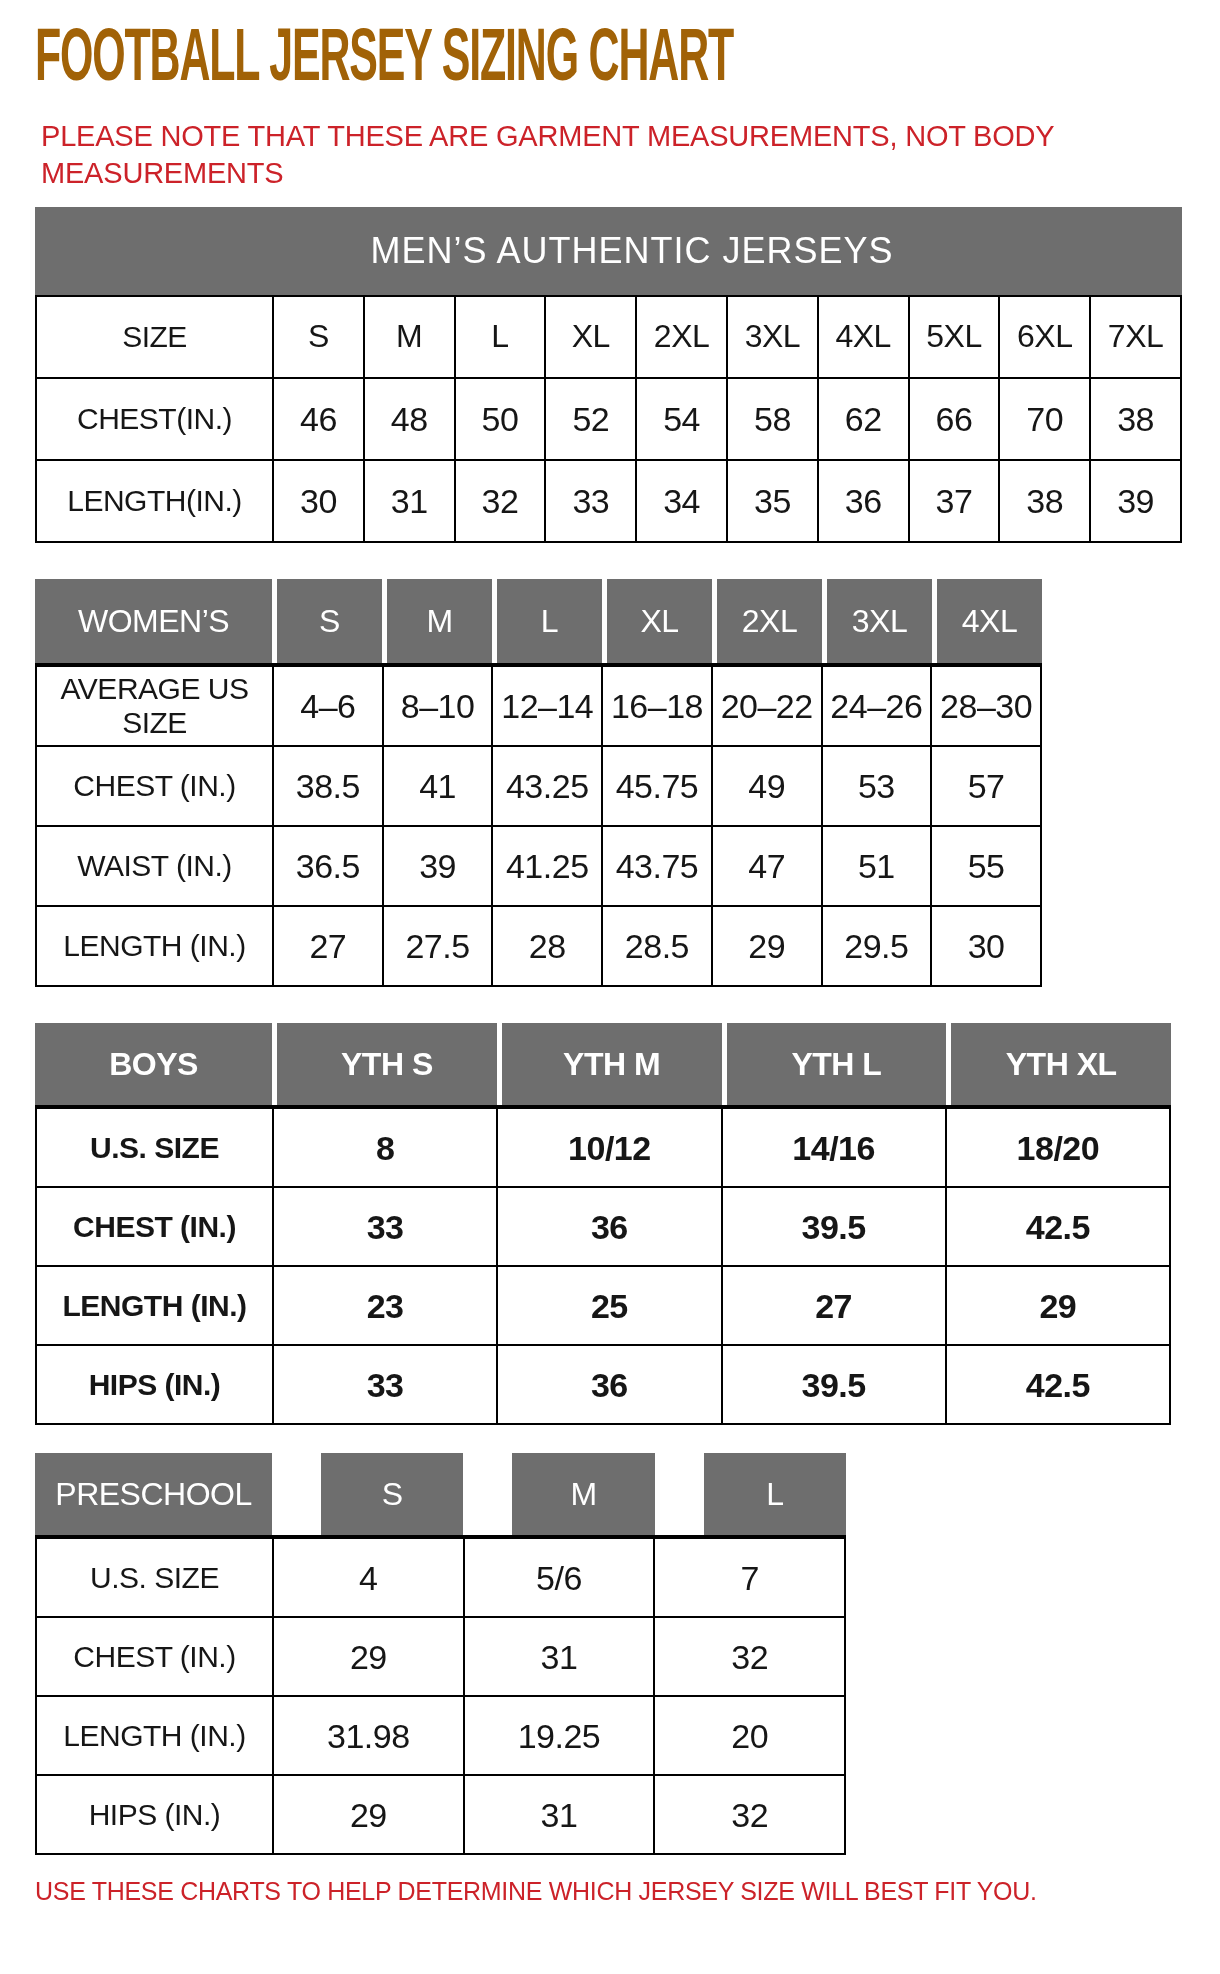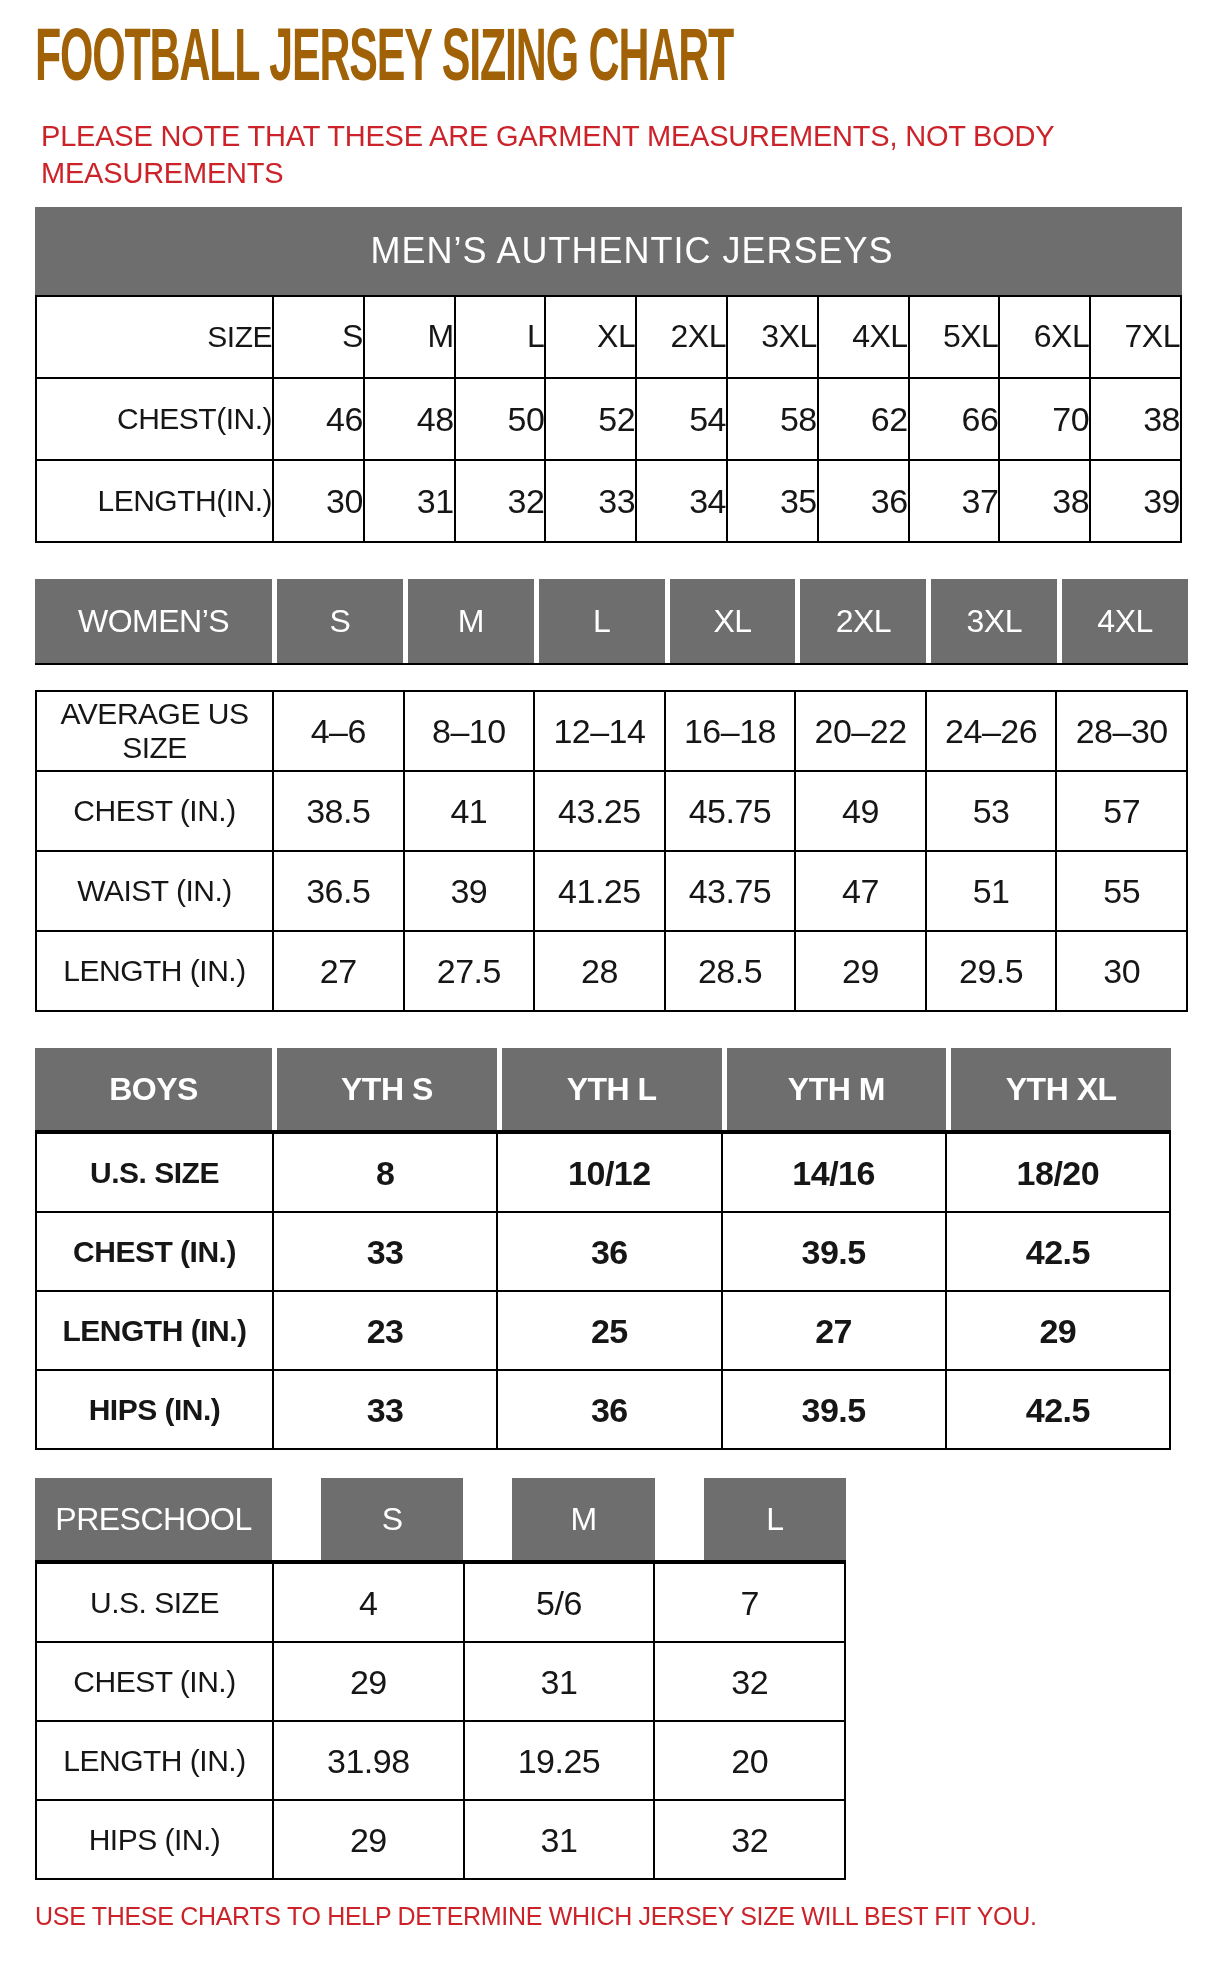--- a/index.html
+++ b/index.html
@@ -101,23 +101,23 @@
     font-size:34px;
     letter-spacing:-0.5px;
     line-height:1.12;
     color:#161616;
     overflow:hidden;
   }
   table.grid td:first-child{width:237px;font-size:30px;}
   tr.columns-row td{font-size:32px;}
 
   #table-mens table.grid{width:1147px;}
-  #table-mens td{height:82px;text-align:right;}
+  #table-mens td{height:82px;}
   #table-womens table.grid,
-  #table-womens .gray-row{width:1153px;margin-top:25px;}
+  #table-womens .gray-row{width:1007px;}
   #table-womens td{height:80px;}
   #table-boys table.grid,
   #table-boys .gray-row{width:1136px;font-weight:bold;}
   #table-boys td{height:79px;}
   #table-preschool table.grid,
   #table-preschool .gray-row{width:811px;gap:44px;}
   #table-preschool td{height:79px;}
 </style>
 </head>
 <body>
@@ -229,22 +229,22 @@
             <td>30</td>
           </tr>
         </tbody>
       </table>
     </section>
 
   <section class="size-table" id="table-boys">
       <div class="gray-row">
         <div class="gray-cell label-col">BOYS</div>
         <div class="gray-cell">YTH S</div>
+        <div class="gray-cell">YTH M</div>
         <div class="gray-cell">YTH L</div>
-        <div class="gray-cell">YTH M</div>
         <div class="gray-cell">YTH XL</div>
       </div>
       <table class="grid">
         <tbody>
           <tr class="data-row">
             <td>U.S. SIZE</td>
             <td>8</td>
             <td>10/12</td>
             <td>14/16</td>
             <td>18/20</td>

